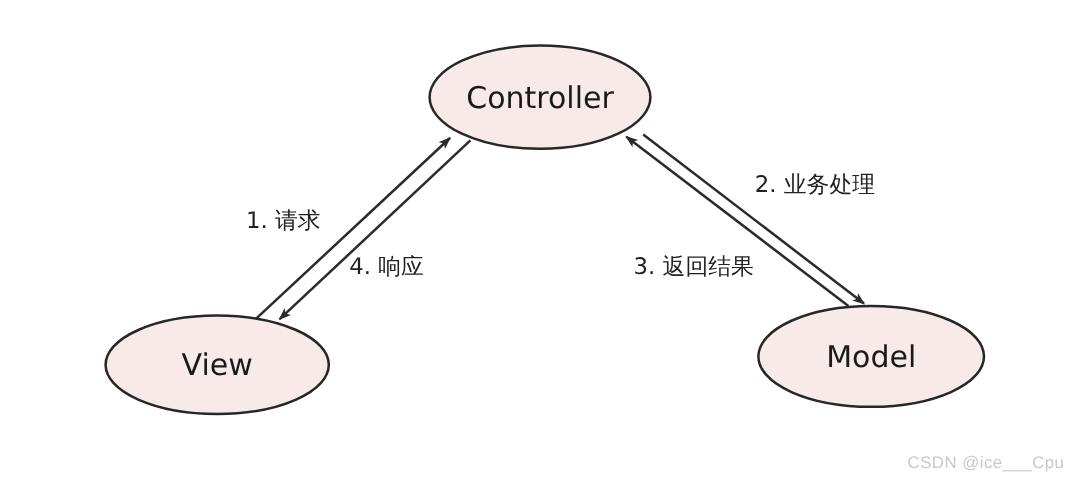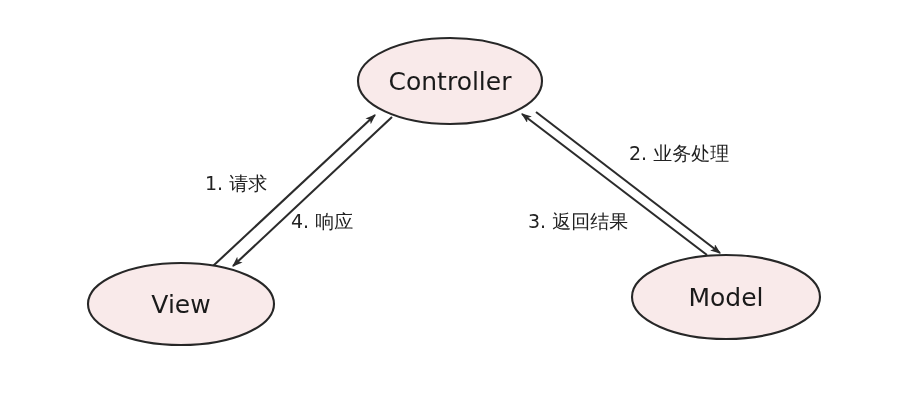--- a/index.html
+++ b/index.html
@@ -103,14 +103,15 @@
       <ellipse class="node-ellipse" cx="181" cy="304" rx="93" ry="41"></ellipse>
       <text class="node-label" x="181" y="306">View</text>
     </g>
 
     <g>
       <ellipse class="node-ellipse" cx="726" cy="297" rx="94" ry="42"></ellipse>
       <text class="node-label" x="726" y="299">Model</text>
     </g>
   </svg>
 
+  <div class="watermark">CSDN @ice___Cpu</div>
 
 </div>
 
 </body></html>

